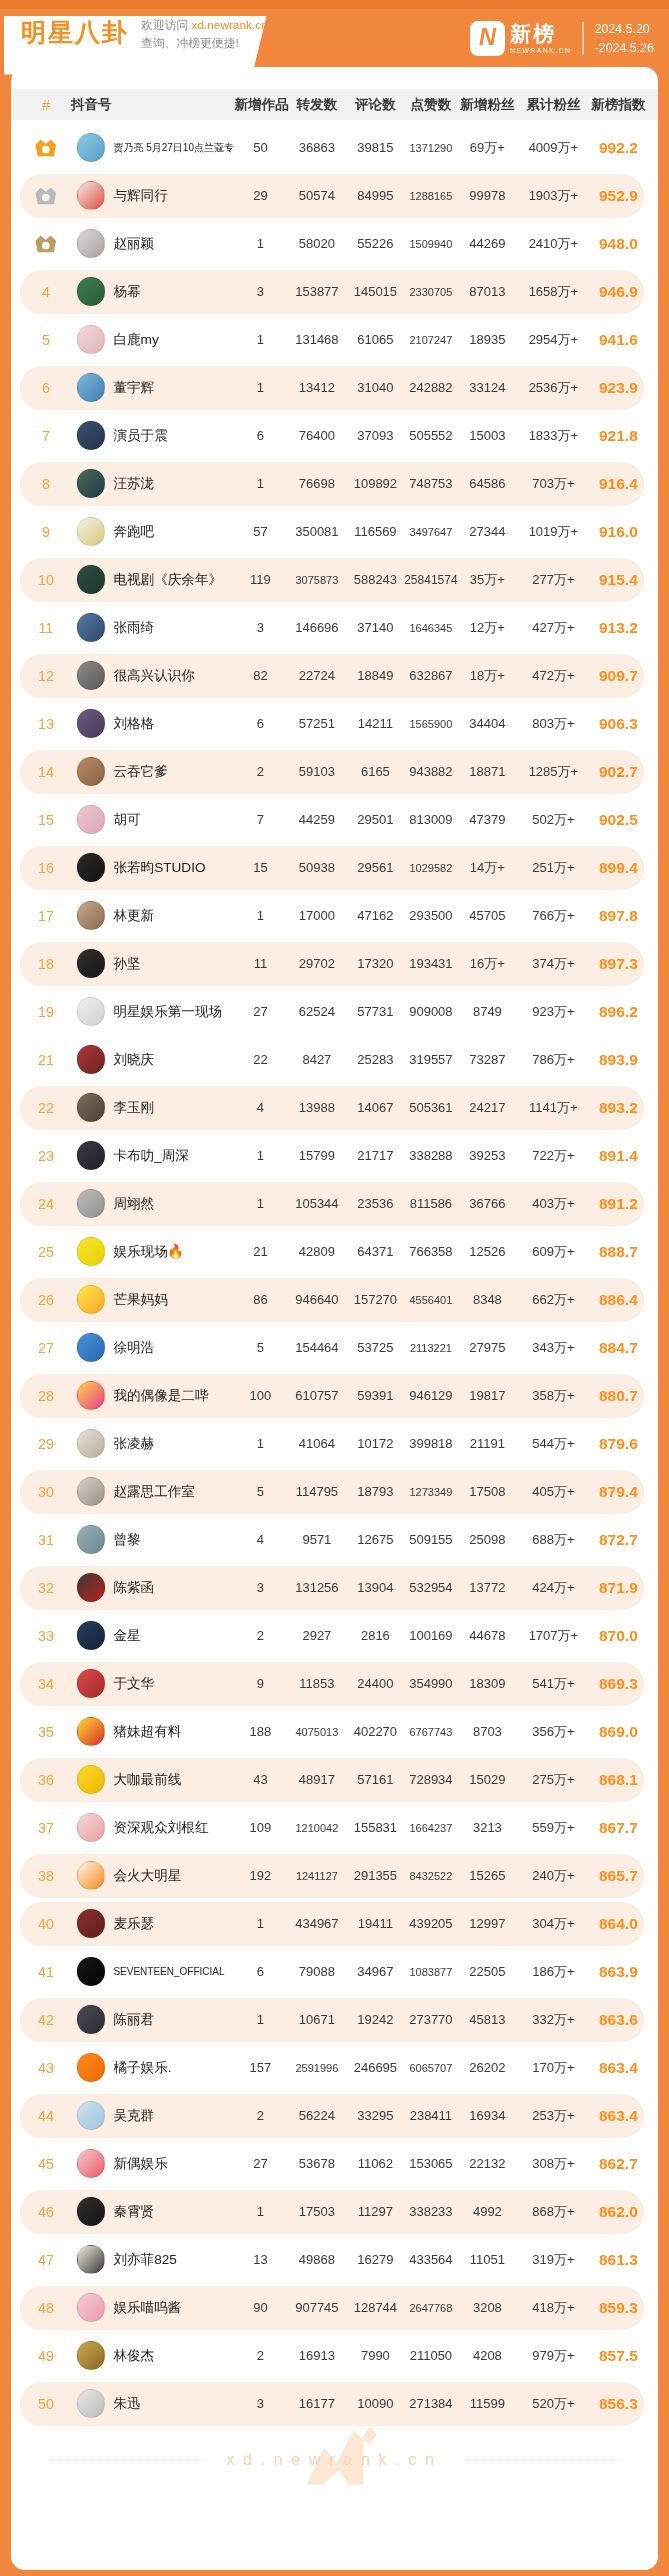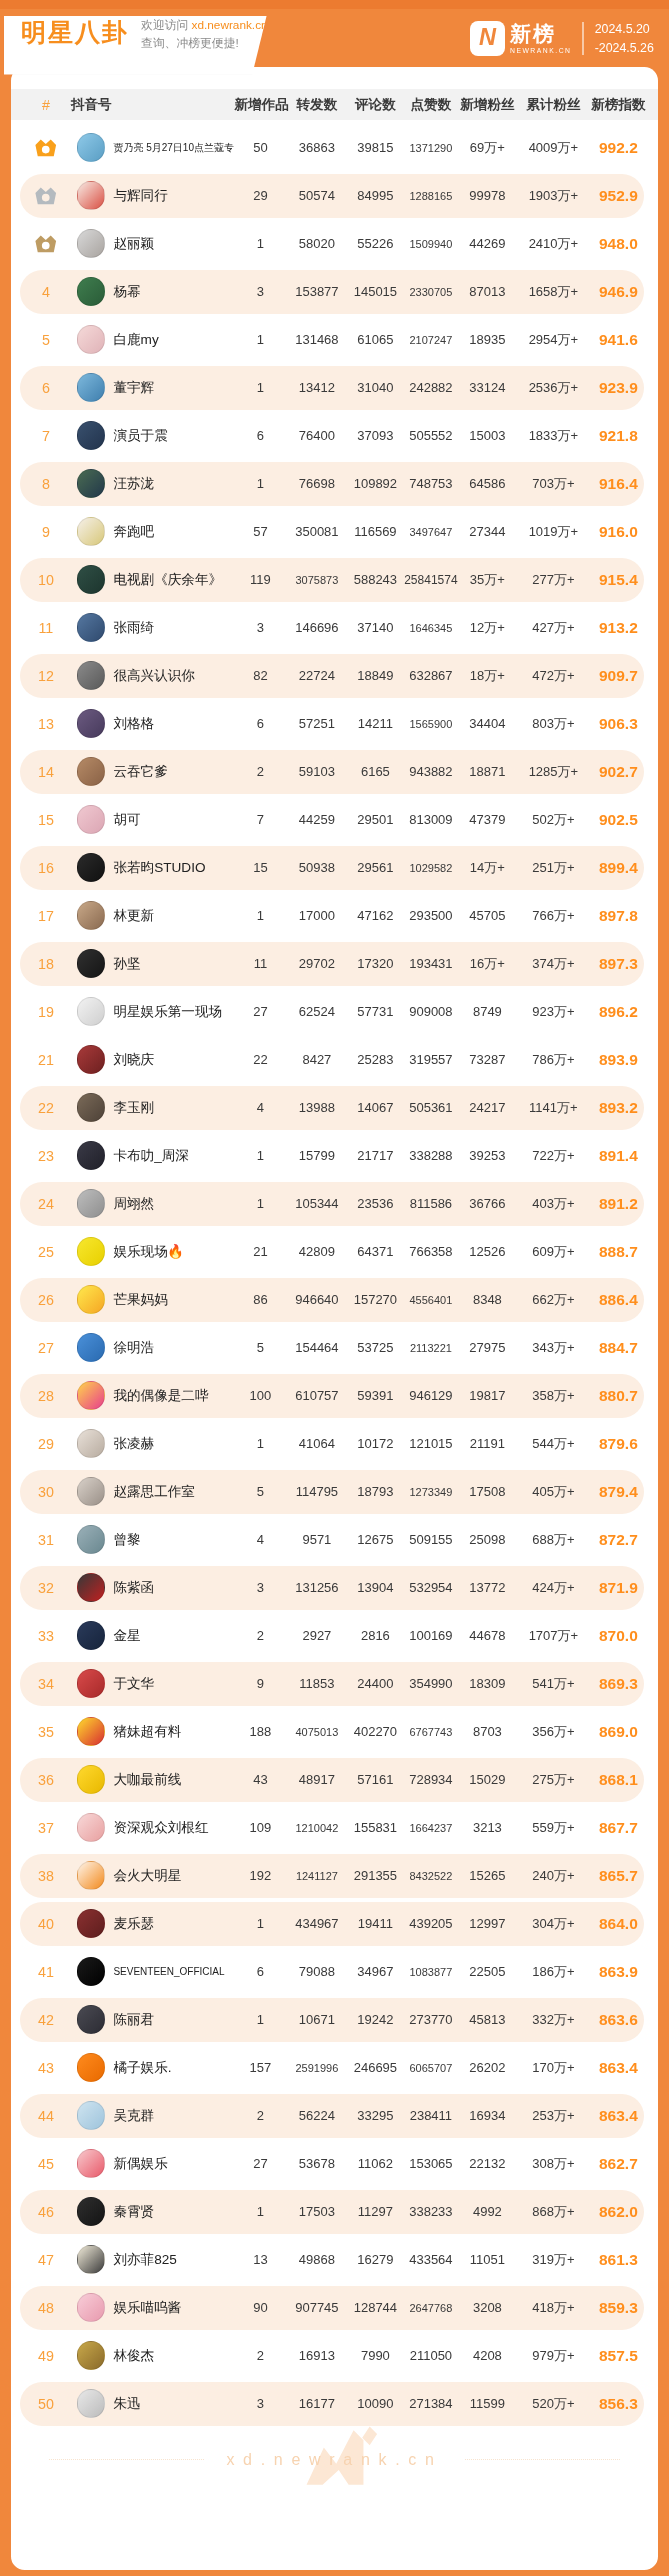--- a/index.html
+++ b/index.html
@@ -507,21 +507,21 @@
       </div>
       <div class="row">
         <div class="cell c-rank">29</div>
         <div class="cell c-avatar">
           <div class="avatar" style="background: linear-gradient(135deg, rgb(232, 224, 216), rgb(184, 172, 160));"></div>
         </div>
         <div class="cell c-name">张凌赫</div>
         <div class="cell num">1</div>
         <div class="cell num">41064</div>
         <div class="cell num">10172</div>
-        <div class="cell num">121015</div>
+        <div class="cell num">399818</div>
         <div class="cell num">21191</div>
         <div class="cell num">544万+</div>
         <div class="cell c-index">879.6</div>
       </div>
       <div class="row alt">
         <div class="cell c-rank">30</div>
         <div class="cell c-avatar">
           <div class="avatar" style="background: linear-gradient(135deg, rgb(216, 208, 200), rgb(154, 144, 136));"></div>
         </div>
         <div class="cell c-name">赵露思工作室</div>

